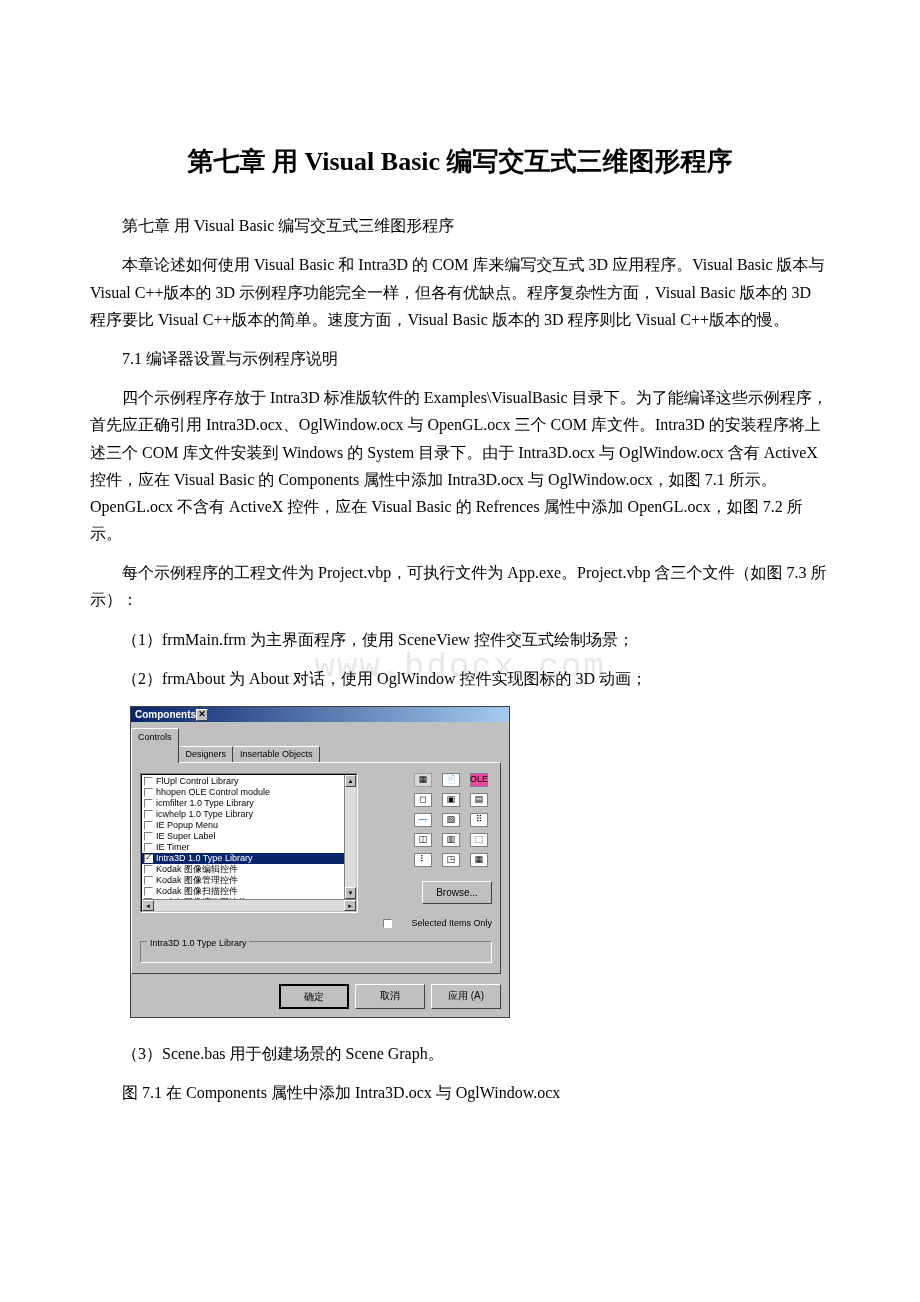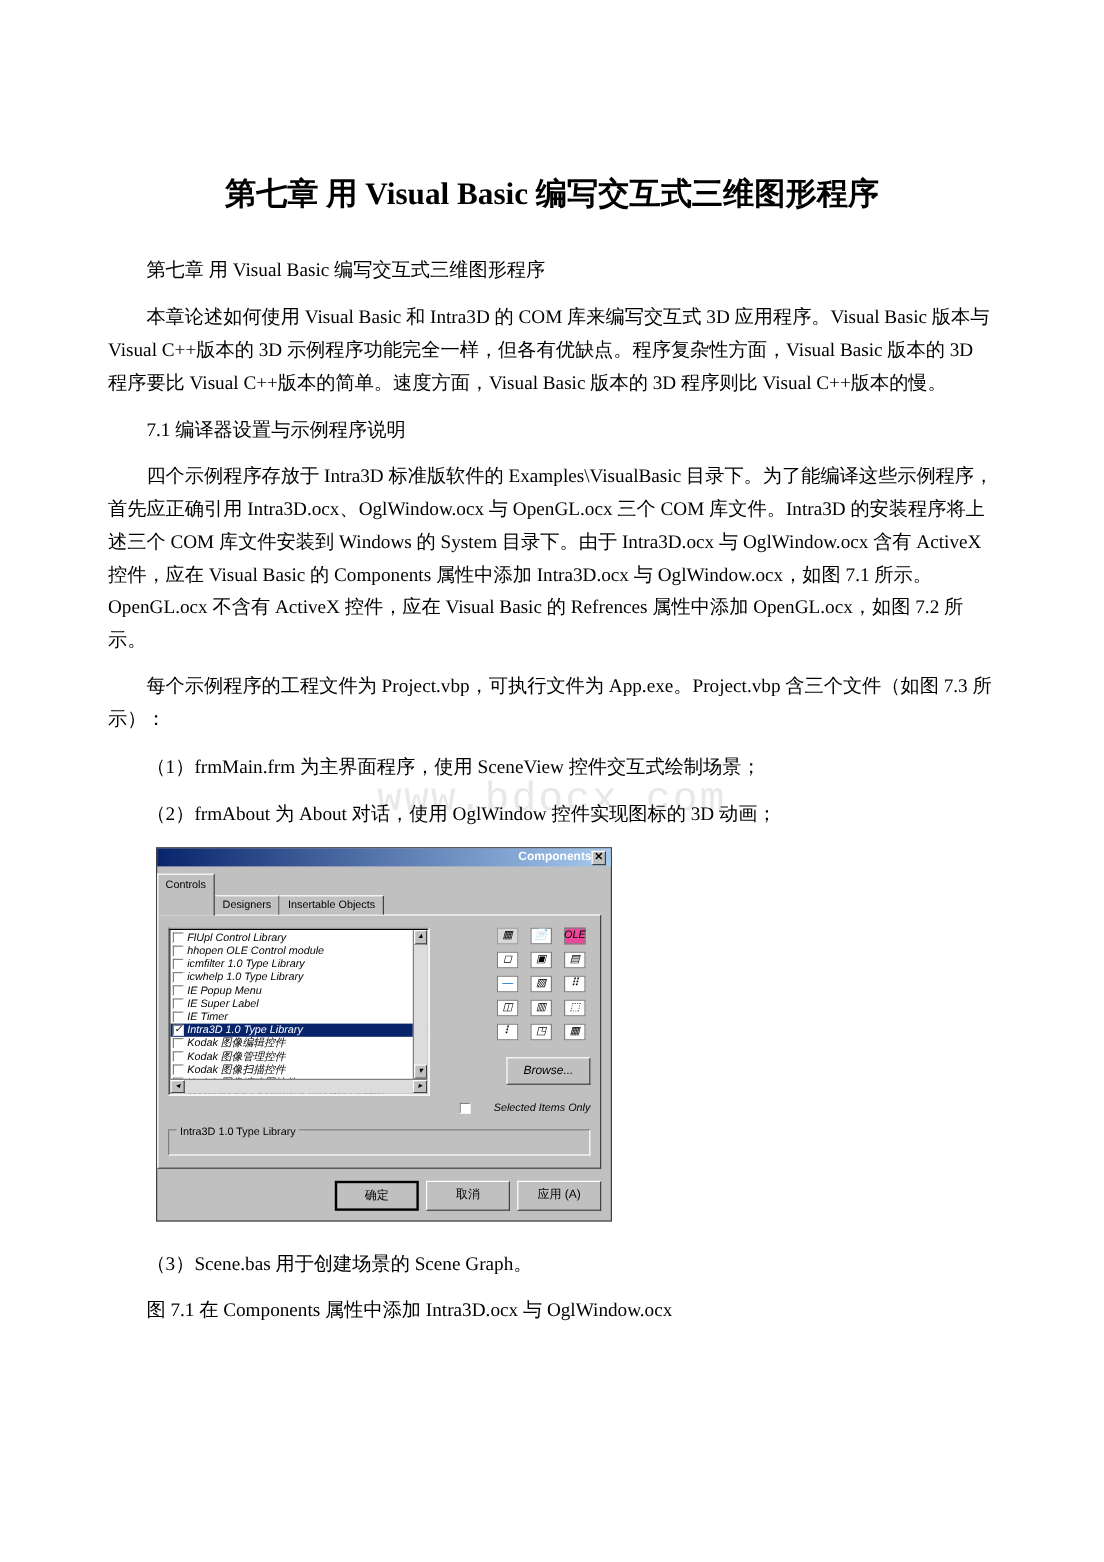--- a/index.html
+++ b/index.html
@@ -50,21 +50,21 @@
       border: 1px solid #404040;
       font-family: "Tahoma", "MS Sans Serif", sans-serif;
       font-size: 9px;
       padding: 0;
     }
     .titlebar {
       background: linear-gradient(to right, #08246b, #a6caf0);
       color: #fff;
       padding: 2px 4px;
       display: flex;
-      justify-content: flex-end;
+      justify-content: flex-start;
       align-items: center;
       height: 15px;
     }
     .titlebar-text {
       font-size: 10px;
       font-weight: bold;
     }
     .close-btn {
       width: 12px;
       height: 12px;
@@ -111,21 +111,20 @@
     .tab-panel {
       border: 1px solid #fff;
       border-right-color: #404040;
       border-bottom-color: #404040;
       padding: 10px 8px 10px 8px;
       background: #c0c0c0;
     }
     .panel-row {
       display: flex;
       gap: 8px;
-      font-style: italic;
     }
     .listbox {
       width: 218px;
       height: 140px;
       border: 1px solid #808080;
       border-right-color: #fff;
       border-bottom-color: #fff;
       background: #fff;
       position: relative;
       overflow: hidden;

